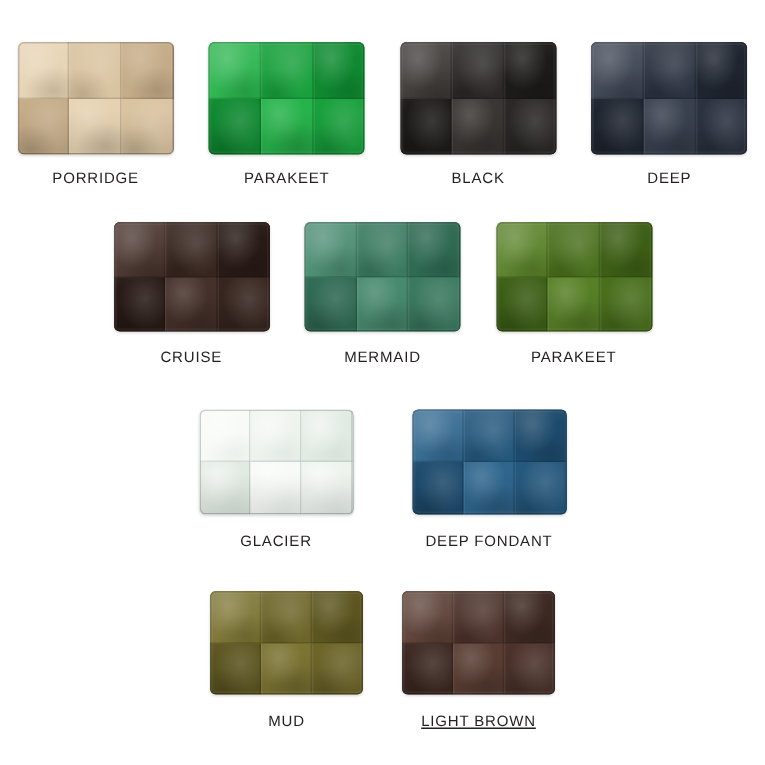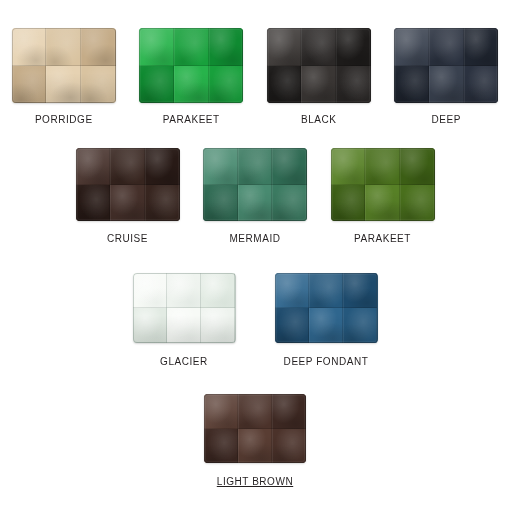--- a/index.html
+++ b/index.html
@@ -310,20 +310,37 @@
           <div class="rim"></div>
         </div>
       </div>
       <div class="caption" style="color: rgb(35, 31, 32);">DEEP FONDANT</div>
     </div>
   </div>
 
   <div class="swatch-row row-4">
     <div class="cell">
       <div class="card-wrap">
+        <div class="card" style="background: rgb(108, 100, 40);">
+          <div class="weave">
+            <div class="panel" style="background: rgb(123, 115, 50);"></div>
+            <div class="panel shift" style="background: rgb(108, 100, 40);"></div>
+            <div class="panel" style="background: rgb(92, 85, 32);"></div>
+            <div class="panel shift" style="background: rgb(92, 85, 32);"></div>
+            <div class="panel" style="background: rgb(123, 115, 50);"></div>
+            <div class="panel shift" style="background: rgb(108, 100, 40);"></div>
+          </div>
+          <div class="sheen"></div>
+          <div class="rim"></div>
+        </div>
+      </div>
+      <div class="caption" style="color: rgb(35, 31, 32);">MUD</div>
+    </div>
+    <div class="cell">
+      <div class="card-wrap">
         <div class="card" style="background: rgb(75, 50, 42);">
           <div class="weave">
             <div class="panel" style="background: rgb(89, 61, 51);"></div>
             <div class="panel shift" style="background: rgb(75, 50, 42);"></div>
             <div class="panel" style="background: rgb(61, 40, 34);"></div>
             <div class="panel shift" style="background: rgb(61, 40, 34);"></div>
             <div class="panel" style="background: rgb(89, 61, 51);"></div>
             <div class="panel shift" style="background: rgb(75, 50, 42);"></div>
           </div>
           <div class="sheen"></div>

